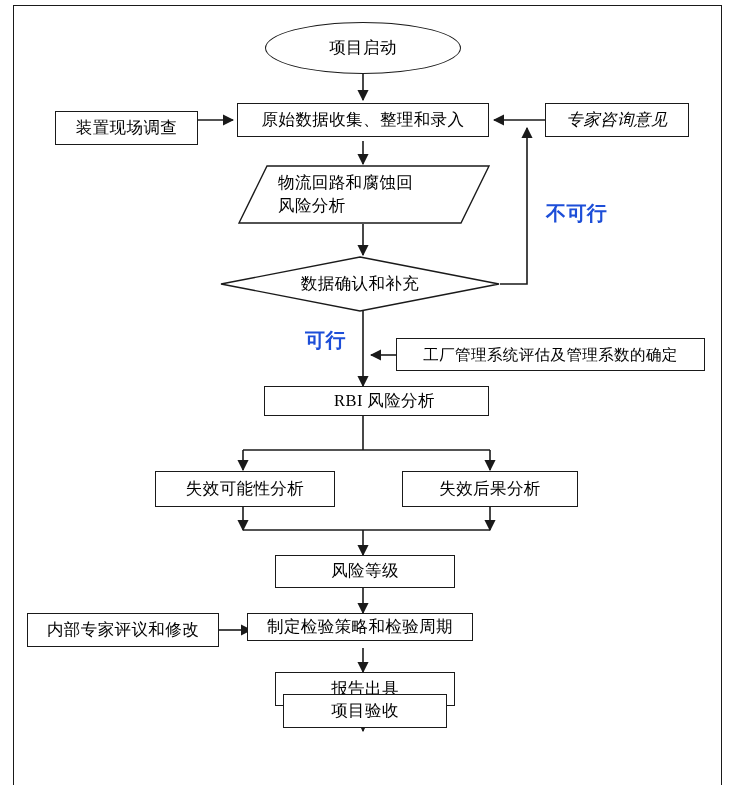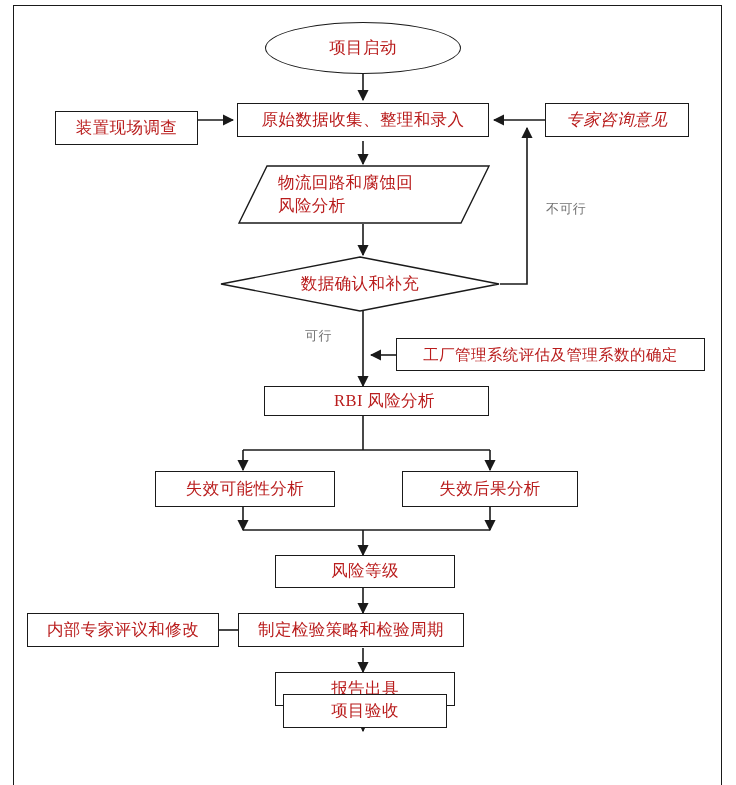--- a/index.html
+++ b/index.html
@@ -32,21 +32,21 @@
     width: 736px;
     height: 785px;
     pointer-events: none;
   }
   .node {
     position: absolute;
     box-sizing: border-box;
     display: flex;
     align-items: center;
     justify-content: center;
-    color: #b91c1c;
+    color: #000000;
     background: #ffffff;
     text-align: center;
     line-height: 1.25;
   }
   .boxnode {
     border: 1px solid #1a1a1a;
     font-size: 16.5px;
     letter-spacing: 0.4px;
   }
   .ellipsenode {
@@ -91,25 +91,26 @@
     width: 100%;
     height: 100%;
     z-index: 1;
   }
   .diamond-text {
     position: relative;
     z-index: 2;
   }
   .edgelabel {
     position: absolute;
-    font-size: 13px;
-    color: #737373;
+    font-size: 20px;
+    color: #1d4ed8;
     letter-spacing: 0.4px;
     background: transparent;
     white-space: nowrap;
+    font-weight: bold;
   }
   .rbi-label {
     font-size: 16.5px;
   }
 </style>
 </head>
 <body>
 
 <div id="stage">
 
@@ -217,21 +218,21 @@
   </div>
 
   <div class="node boxnode" style="left:275px; top:555px; width:180px; height:33px;">
     <span>风险等级</span>
   </div>
 
   <div class="node boxnode" style="left:27px; top:613px; width:192px; height:34px;">
     <span>内部专家评议和修改</span>
   </div>
 
-  <div class="node boxnode" style="left:238px; top:613px; width:226px; height:34px;">
+  <div class="node boxnode" style="left:247px; top:613px; width:226px; height:28px;">
     <span>制定检验策略和检验周期</span>
   </div>
 
   <div class="node boxnode" style="left:275px; top:672px; width:180px; height:34px;">
     <span>报告出具</span>
   </div>
 
   <div class="node boxnode" style="left:283px; top:694px; width:164px; height:34px;">
     <span>项目验收</span>
   </div>

